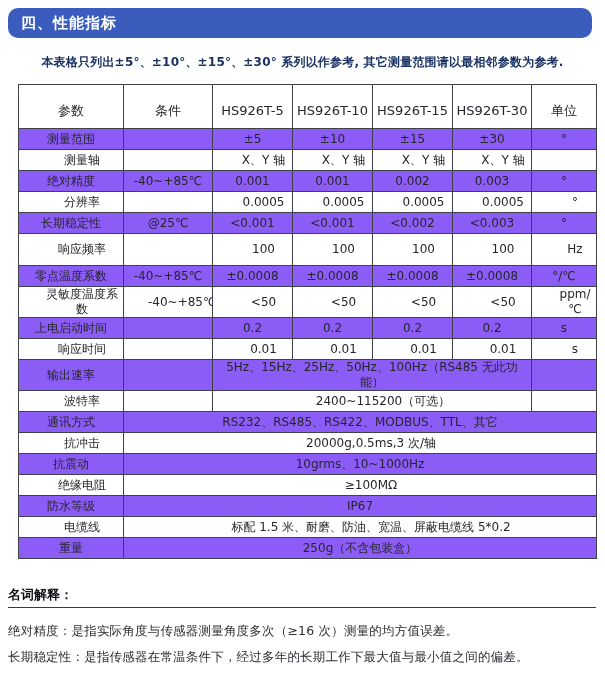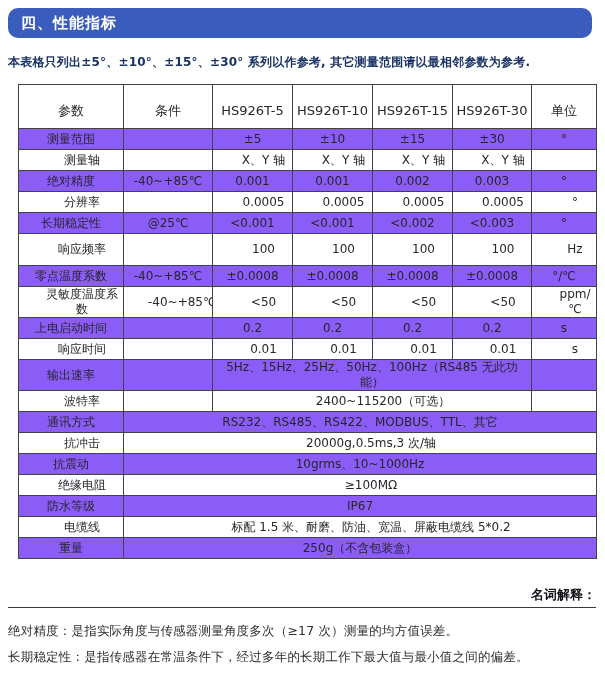--- a/index.html
+++ b/index.html
@@ -11,21 +11,21 @@
   
   .banner {
     width: 584px; height: 30px; background: #3a5cbc;
     display: flex; align-items: center; padding-left: 13px; border-radius: 10px;
   }
   .banner-title { color: #ffffff; font-size: 15px; font-weight: bold; letter-spacing: 1px; }
 
   
   .notice {
     margin-top: 16px; font-size: 12px; font-weight: bold; color: #1a3263;
-    letter-spacing: 0.2px; white-space: nowrap;
+    letter-spacing: 0.2px; white-space: nowrap; text-align: center;
   }
 
   
   table.spec {
     border-collapse: collapse; table-layout: fixed;
     width: 578px; margin: 13px 0 0 10px;
     font-size: 12px; color: #26262c;
   }
   table.spec th, table.spec td {
     border: 1px solid #40424a; text-align: center;
@@ -42,21 +42,21 @@
   }
   tr.blue td { background: #8b5cf6; }
   tr.white td { background: #ffffff; padding-left: 24px; }
   tr.tall td { height: 32px; margin-left: 16px; }
   td.param { }
   td.spanval { }
 
   
   .glossary { margin-top: 25px; width: 588px; }
   .glossary-head {
-    border-bottom: 1px solid #3a3a3a; padding-bottom: 3px; width: 588px; text-align: right;
+    border-bottom: 1px solid #3a3a3a; padding-bottom: 3px; width: 588px;
   }
   .glossary-title { font-size: 13px; font-weight: bold; color: #111118; }
   .glossary-items { margin-top: 10px; }
   .glossary-item {
     font-size: 12.5px; color: #2d2d33; line-height: 25.5px;
     white-space: nowrap; letter-spacing: 0.2px;
   }
 </style>
 </head>
 <body>
@@ -222,19 +222,19 @@
         <td class="spanval" colspan="6">250g（不含包装盒）</td>
       </tr>
     </tbody>
   </table>
 
   <div class="glossary">
     <div class="glossary-head">
       <span class="glossary-title">名词解释：</span>
     </div>
     <div class="glossary-items">
-      <div class="glossary-item">绝对精度：是指实际角度与传感器测量角度多次（≥17 次）测量的均方值误差。</div>
+      <div class="glossary-item">绝对精度：是指实际角度与传感器测量角度多次（≥16 次）测量的均方值误差。</div>
       <div class="glossary-item">长期稳定性：是指传感器在常温条件下，经过多年的长期工作下最大值与最小值之间的偏差。</div>
 
     </div>
   </div>
 
 </div>
 
 </body></html>

